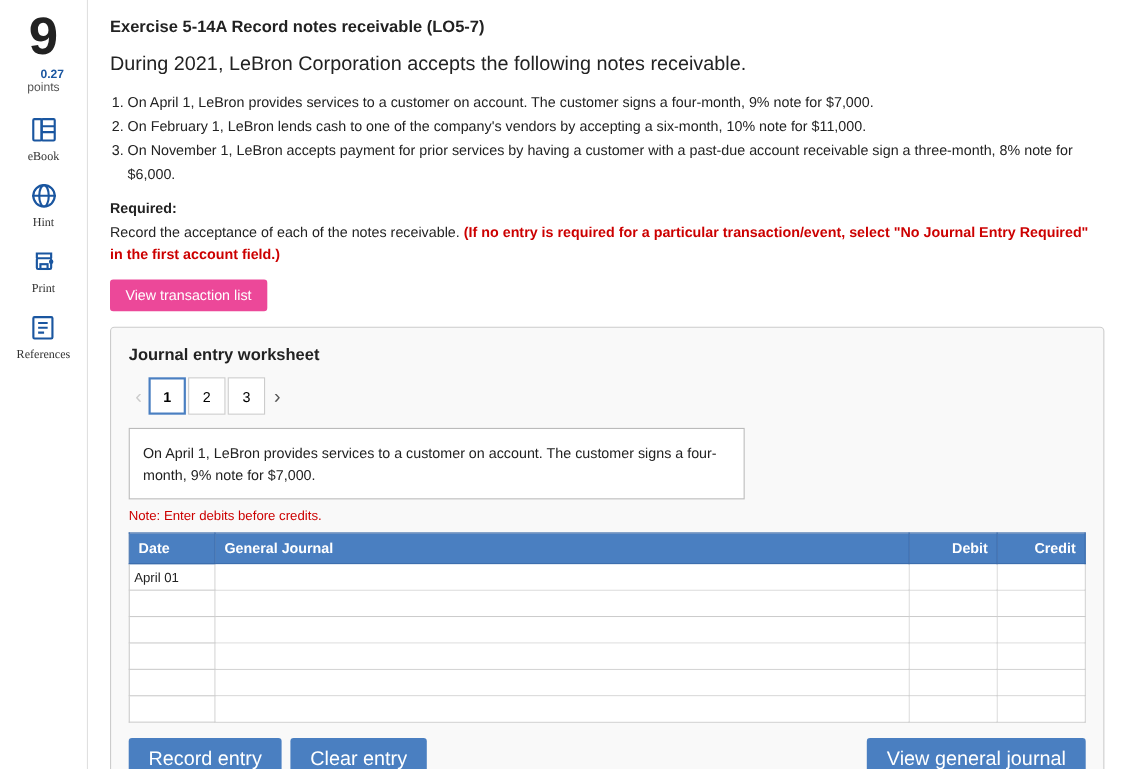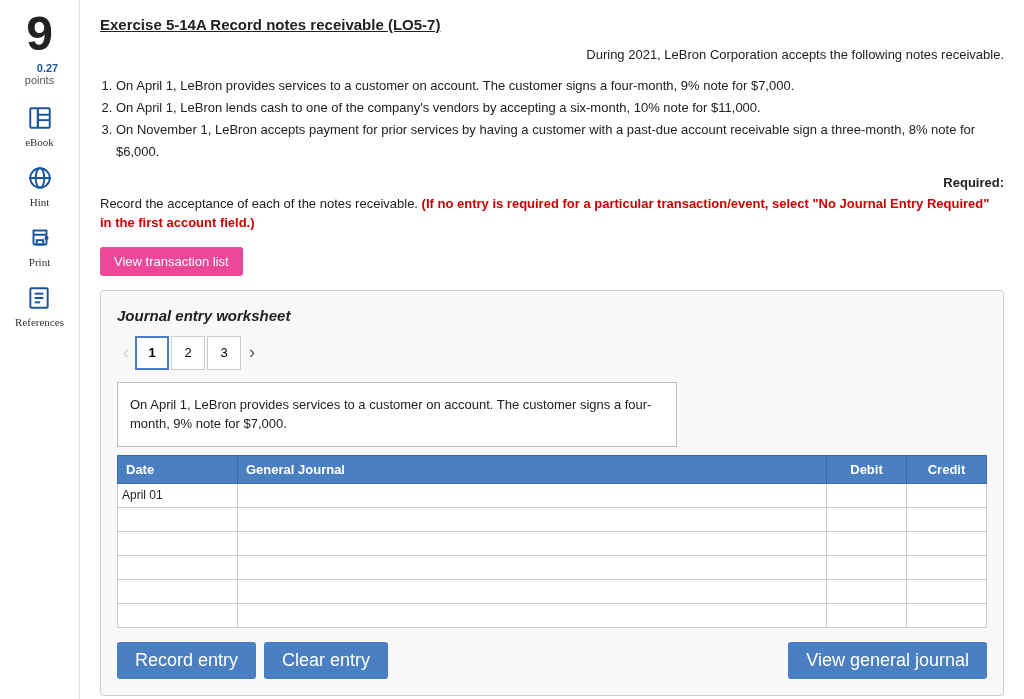--- a/index.html
+++ b/index.html
@@ -70,40 +70,37 @@
       flex: 1;
       padding: 16px 20px;
       overflow-y: auto;
     }
 
     .exercise-title {
       font-size: 15px;
       font-weight: bold;
       margin-bottom: 12px;
       color: #222;
-      text-decoration: underline;
     }
 
     .description {
-      font-size: 13px;
+      font-size: 18px;
       margin-bottom: 10px;
       line-height: 1.5;
-      text-align: right;
     }
 
     .instructions-list {
       margin-left: 16px;
       margin-bottom: 12px;
       line-height: 1.7;
     }
 
     .required-label {
       font-weight: bold;
       margin-bottom: 4px;
-      text-align: right;
     }
 
     .required-text {
       font-size: 13px;
       line-height: 1.5;
       margin-bottom: 14px;
     }
 
     .required-text .highlight {
       color: #cc0000;
@@ -126,21 +123,20 @@
       border: 1px solid #ccc;
       border-radius: 4px;
       padding: 16px;
       background: #f9f9f9;
     }
 
     .worksheet-title {
       font-size: 15px;
       font-weight: bold;
       margin-bottom: 12px;
-      font-style: italic;
     }
 
     
     .tab-nav {
       display: flex;
       align-items: center;
       margin-bottom: 12px;
     }
     .tab-arrow {
       font-size: 18px;
@@ -190,21 +186,21 @@
     
     .journal-table {
       width: 100%;
       border-collapse: collapse;
       margin-bottom: 14px;
     }
     .journal-table th {
       background-color: #4a7fc1;
       color: white;
       padding: 6px 8px;
-      text-align: center;
+      text-align: right;
       font-size: 13px;
       border: 1px solid #3a6aaa;
     }
     .journal-table th.left {
       text-align: left;
     }
     .journal-table td {
       border: 1px solid #ccc;
       padding: 0;
       height: 24px;
@@ -301,21 +297,21 @@
   </div>
 </div>
 
 <div class="main">
   <div class="exercise-title">Exercise 5-14A Record notes receivable (LO5-7)</div>
 
   <div class="description">During 2021, LeBron Corporation accepts the following notes receivable.</div>
 
   <ol class="instructions-list">
     <li>On April 1, LeBron provides services to a customer on account. The customer signs a four-month, 9% note for $7,000.</li>
-    <li>On April 1, LeBron lends cash to one of the company's vendors by accepting a six-month, 10% note for $11,000.</li>
+    <li>On February 1, LeBron lends cash to one of the company's vendors by accepting a six-month, 10% note for $11,000.</li>
     <li>On November 1, LeBron accepts payment for prior services by having a customer with a past-due account receivable sign a three-month, 8% note for $6,000.</li>
   </ol>
 
   <div class="required-label">Required:</div>
   <div class="required-text">
     <span>Record the acceptance of each of the notes receivable.</span>
     <span class="highlight">(If no entry is required for a particular transaction/event, select "No Journal Entry Required" in the first account field.)</span>
   </div>
 
   <button class="view-transaction-btn">View transaction list</button>
@@ -329,25 +325,26 @@
       <button class="tab-btn active">1</button>
       <button class="tab-btn">2</button>
       <button class="tab-btn">3</button>
       <div class="tab-arrow">›</div>
     </div>
 
     <div class="scenario-box">
       <span>On April 1, LeBron provides services to a customer on account. The customer signs a four-month, 9% note for $7,000.</span>
     </div>
 
+    <div class="note-text">Note: Enter debits before credits.</div>
 
     <table class="journal-table">
       <thead>
         <tr>
-          <th class="left" style="width:120px;">Date</th>
+          <th class="left" style="width:78px;">Date</th>
           <th class="left">General Journal</th>
           <th style="width:80px;">Debit</th>
           <th style="width:80px;">Credit</th>
         </tr>
       </thead>
       <tbody id="journal-tbody">
       <tr>
             <td class="date-cell">April 01</td>
             <td class="input-cell"><input type="text" style=""></td>
             <td class="input-cell"><input type="text" style=""></td>

